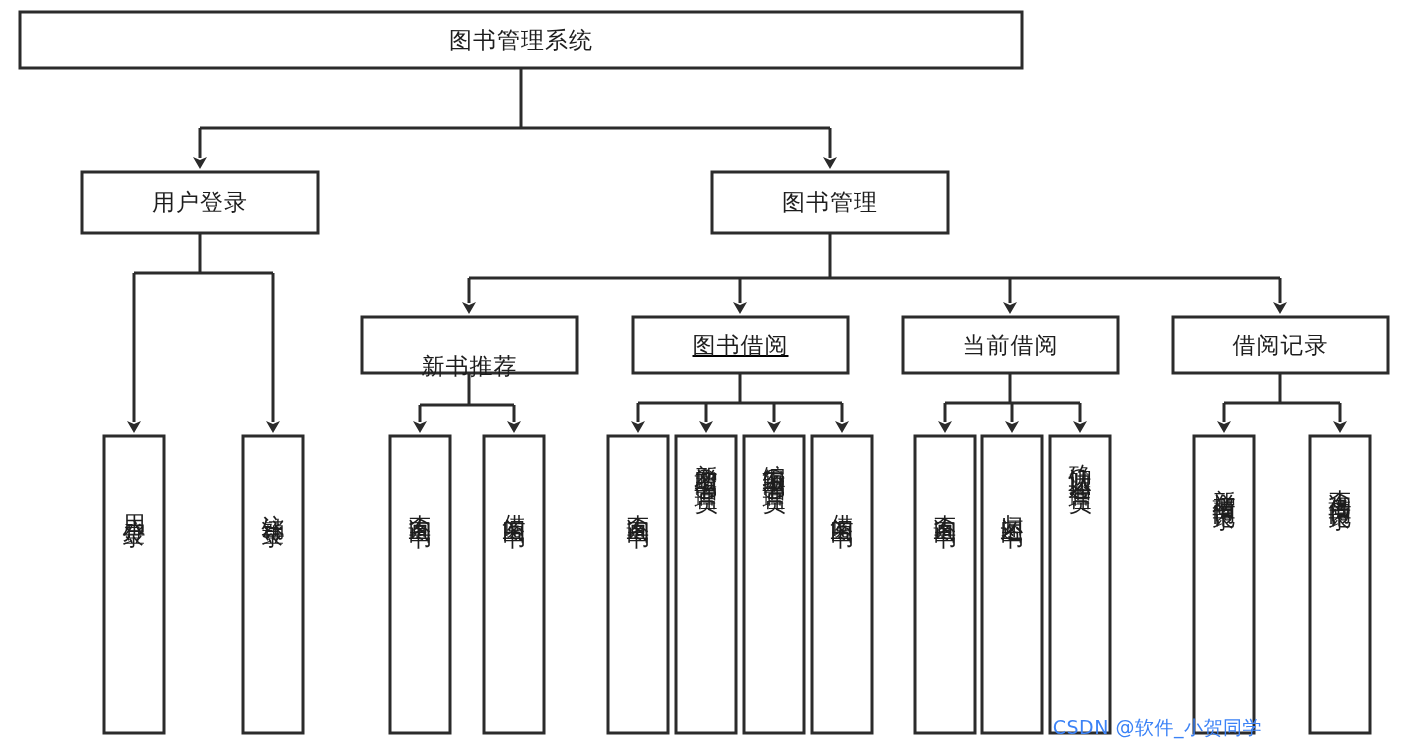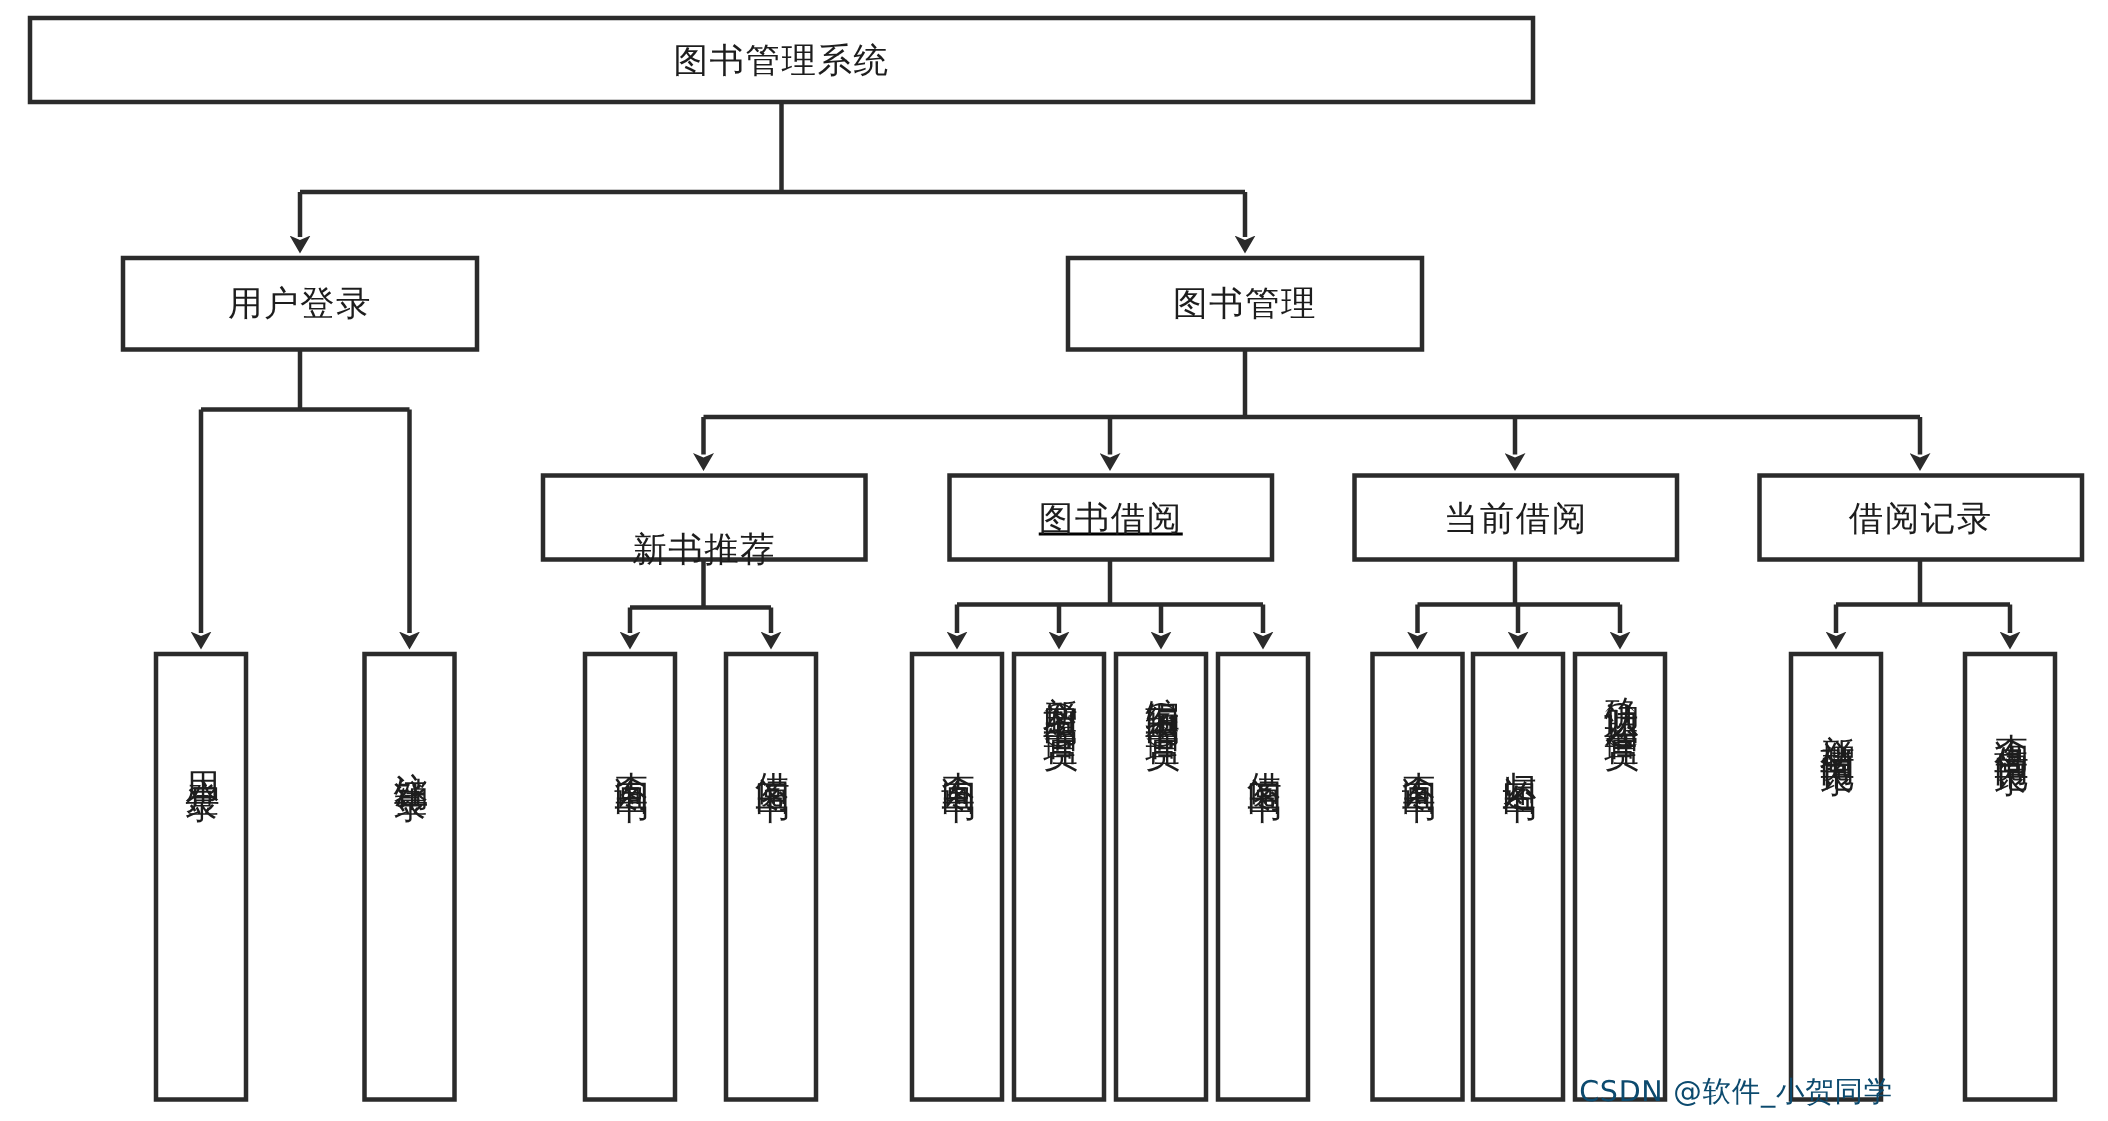--- a/index.html
+++ b/index.html
@@ -73,21 +73,21 @@
     color: #1d1d1d;
     letter-spacing: 1px;
     white-space: nowrap;
   }
   #watermark {
     position: absolute;
     right: 8px;
     bottom: 6px;
     font-family: "DejaVu Sans", "Liberation Sans", sans-serif;
     font-size: 19px;
-    color: #0c4a6e;
+    color: #3b82f6;
     letter-spacing: 0.5px;
     white-space: nowrap;
     pointer-events: none;
   }
 </style>
 </head>
 <body>
 
 <div id="diagram-root">
 

